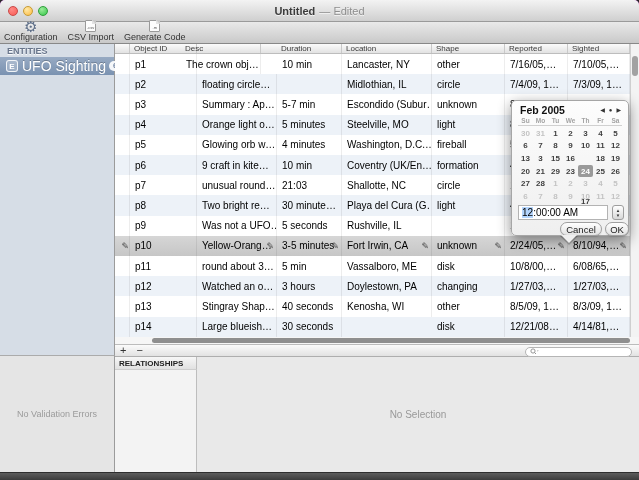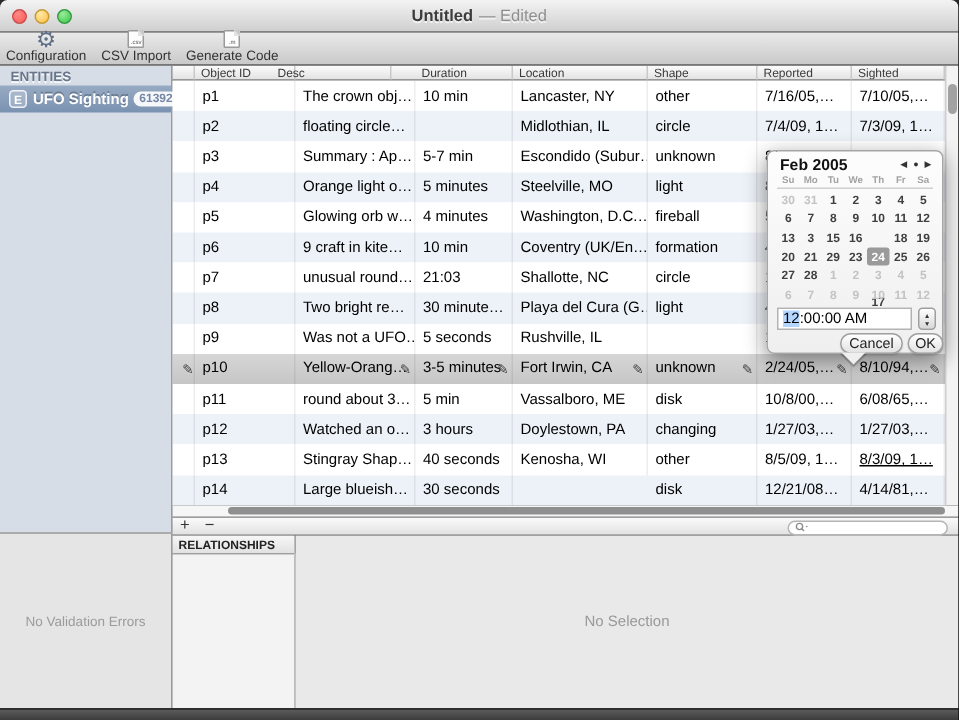--- a/index.html
+++ b/index.html
@@ -1,17 +1,17 @@
 <!DOCTYPE html>
 <html><head>
 <meta charset="utf-8">
 <style>
   * { margin:0; padding:0; box-sizing:border-box; }
   html,body { width:639px; height:480px; background:#2a2a2a; font-family:"Liberation Sans", sans-serif; }
-  .window { position:absolute; left:0; top:0; width:639px; height:480px; border-radius:5px 5px 0 0; overflow:hidden; background:#000000; }
+  .window { position:absolute; left:0; top:0; width:639px; height:480px; border-radius:5px 5px 0 0; overflow:hidden; background:#d946ef; }
 
   
   .titlebar { position:absolute; left:0; top:0; width:639px; height:22px;
     background:linear-gradient(#f3f3f3,#cfcfcf); border-bottom:1px solid #9a9a9a;
     display:flex; align-items:center; justify-content:center; }
   .tlight { position:absolute; top:6px; width:10px; height:10px; border-radius:50%; }
   .tl-red { left:8px; background:radial-gradient(circle at 35% 30%,#ff8a86,#f95a53); border:1px solid #c94a48; }
   .tl-yellow { left:23px; background:radial-gradient(circle at 35% 30%,#ffe9a8,#fdbb3f); border:1px solid #c79b34; }
   .tl-green { left:38px; background:radial-gradient(circle at 35% 30%,#9cec9a,#35c649); border:1px solid #2f9e3c; }
   .title { font-size:11px; color:#3c3c3c; font-weight:bold; text-shadow:0 1px 0 rgba(255,255,255,.7); }
@@ -29,21 +29,21 @@
   .doc:before { content:""; position:absolute; right:-1px; top:-1px; border-style:solid; border-width:0 4px 4px 0; border-color:transparent #c9c9c9 #e3e3e3 transparent; }
   .doc .ext { font-size:4px; color:#555; line-height:6px; }
 
   
   .sidebar { position:absolute; left:0; top:44px; width:115px; height:311px; background:#d6dde6; border-right:1px solid #9b9b9b; }
   .sb-header { height:13px; padding-left:7px; font-size:9px; font-weight:bold; color:#68758b;
     text-shadow:0 1px 0 rgba(255,255,255,.8); display:flex; align-items:center; }
   .sb-row { height:18px; background:linear-gradient(#97aac3,#7a92b1); display:flex; align-items:center; padding-left:6px; }
   .e-icon { width:12px; height:12px; border:1px solid rgba(255,255,255,.85); background:rgba(255,255,255,.22); border-radius:3px;
     color:#fff; font-size:8px; font-weight:bold; display:flex; align-items:center; justify-content:center; flex:0 0 auto; }
-  .sb-row .ename { color:#fff; font-size:10px; font-weight:bold; margin-left:4px; text-shadow:0 -1px 0 rgba(0,0,0,.25); white-space:nowrap;text-align:right; }
+  .sb-row .ename { color:#fff; font-size:14px; font-weight:normal; margin-left:4px; text-shadow:0 -1px 0 rgba(0,0,0,.25); white-space:nowrap;text-align:right; }
   .sb-badge { margin-left:3px; background:rgba(255,255,255,.92); color:#7587a4; font-size:8px; font-weight:bold;
     border-radius:7px; padding:0 4px; line-height:10px; }
 
   .validation { position:absolute; left:0; top:355px; width:115px; height:117px; background:#e5e5e5;
     border-top:1px solid #ababab; border-right:1px solid #9b9b9b;
     display:flex; align-items:center; justify-content:center; }
   .validation span { font-size:9px; color:#9b9b9b; }
 
   
   .thead { position:absolute; left:115px; top:44px; width:515px; height:10px;
@@ -171,21 +171,21 @@
       <div class="hcell" style="left: 162px; width: 65px;">Duration</div>
       <div class="hcell" style="left: 227px; width: 90px;">Location</div>
       <div class="hcell" style="left: 317px; width: 73px;">Shape</div>
       <div class="hcell" style="left: 390px; width: 63px;">Reported</div>
       <div class="hcell" style="left: 453px; width: 62px;">Sighted</div>
     </div>
   <div class="tbody" id="tbody">
       <div class="trow" style="top: 0px;">
         <div class="cell marker"></div>
         <div class="cell" style="left: 15px; width: 67px;">p1</div>
-        <div class="cell" style="left: 82px; width: 80px;">The crown obj…</div>
+        <div class="cell" style="left: 66px; width: 80px;">The crown obj…</div>
         <div class="cell" style="left: 162px; width: 65px;">10 min</div>
         <div class="cell" style="left: 227px; width: 90px;">Lancaster, NY</div>
         <div class="cell" style="left: 317px; width: 73px;">other</div>
         <div class="cell" style="left: 390px; width: 63px;">7/16/05,…</div>
         <div class="cell" style="left: 453px; width: 62px;">7/10/05,…</div>
       </div>
       <div class="trow alt" style="top: 20.2px;">
         <div class="cell marker"></div>
         <div class="cell" style="left: 15px; width: 67px;">p2</div>
         <div class="cell" style="left: 82px; width: 80px;">floating circle…</div>
@@ -298,21 +298,21 @@
         <div class="cell" style="left: 453px; width: 62px;">1/27/03,…</div>
       </div>
       <div class="trow" style="top: 242.4px;">
         <div class="cell marker"></div>
         <div class="cell" style="left: 15px; width: 67px;">p13</div>
         <div class="cell" style="left: 82px; width: 80px;">Stingray Shap…</div>
         <div class="cell" style="left: 162px; width: 65px;">40 seconds</div>
         <div class="cell" style="left: 227px; width: 90px;">Kenosha, WI</div>
         <div class="cell" style="left: 317px; width: 73px;">other</div>
         <div class="cell" style="left: 390px; width: 63px;">8/5/09, 1…</div>
-        <div class="cell" style="left: 453px; width: 62px; text-decoration: underline;">8/3/09, 1…</div>
+        <div class="cell" style="left: 453px; width: 62px;">8/3/09, 1…</div>
       </div>
       <div class="trow alt" style="top: 262.6px;">
         <div class="cell marker"></div>
         <div class="cell" style="left: 15px; width: 67px;">p14</div>
         <div class="cell" style="left: 82px; width: 80px;">Large blueish…</div>
         <div class="cell" style="left: 162px; width: 65px;">30 seconds</div>
         <div class="cell" style="left: 317px; width: 73px;">disk</div>
         <div class="cell" style="left: 390px; width: 63px;">12/21/08…</div>
         <div class="cell" style="left: 453px; width: 62px;">4/14/81,…</div>
       </div>

